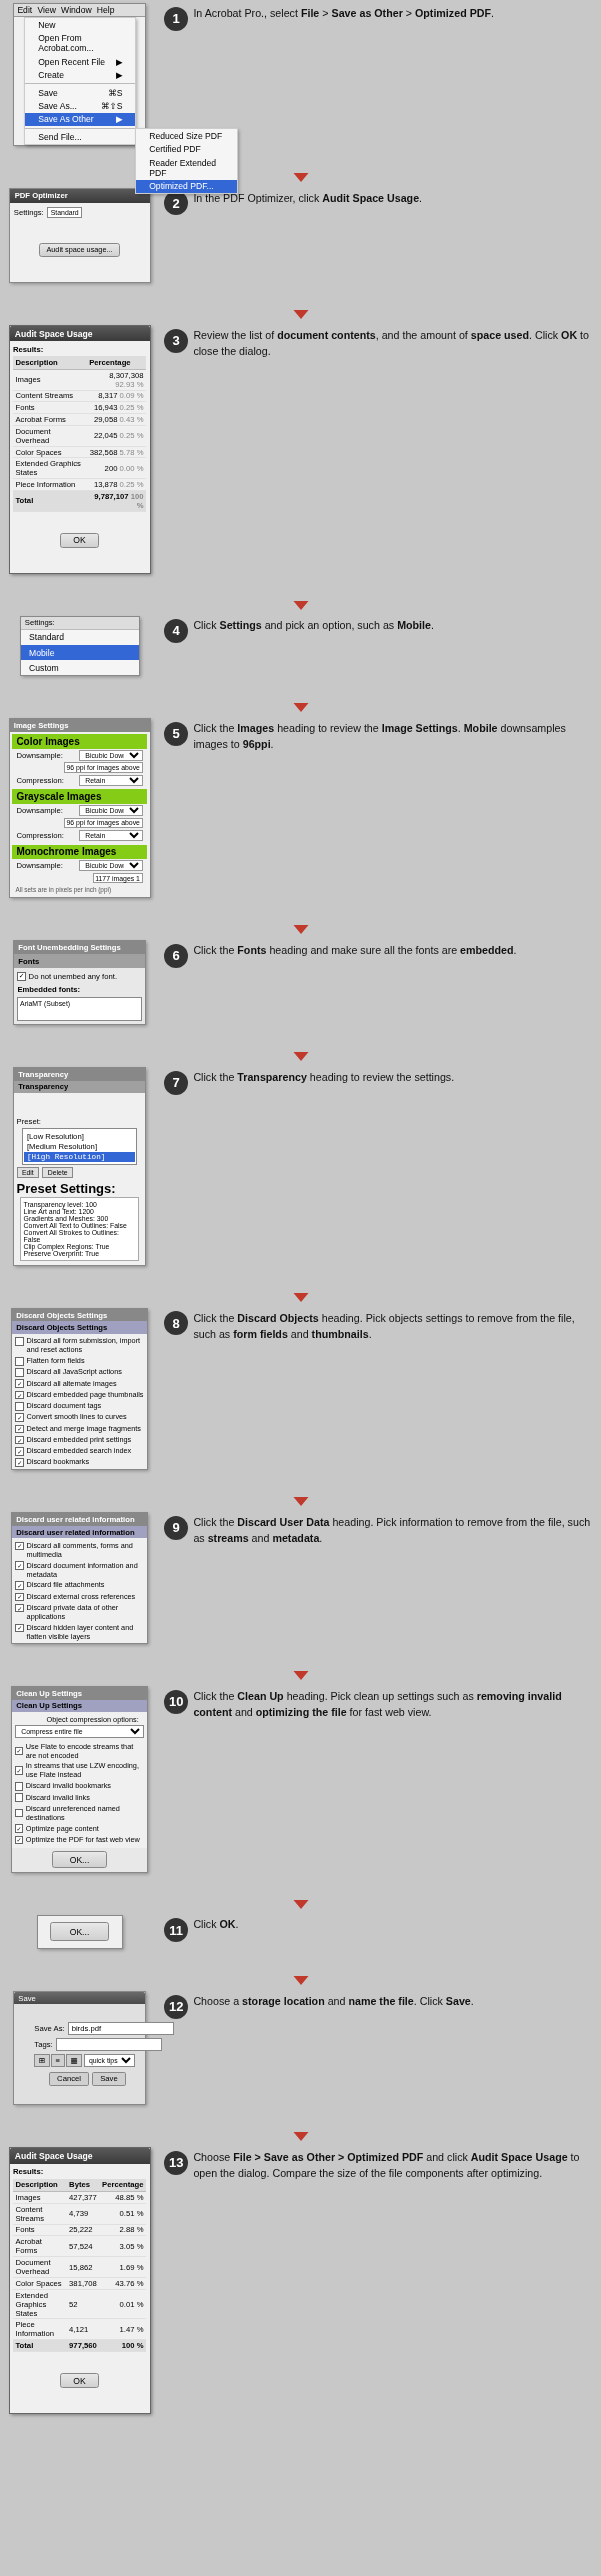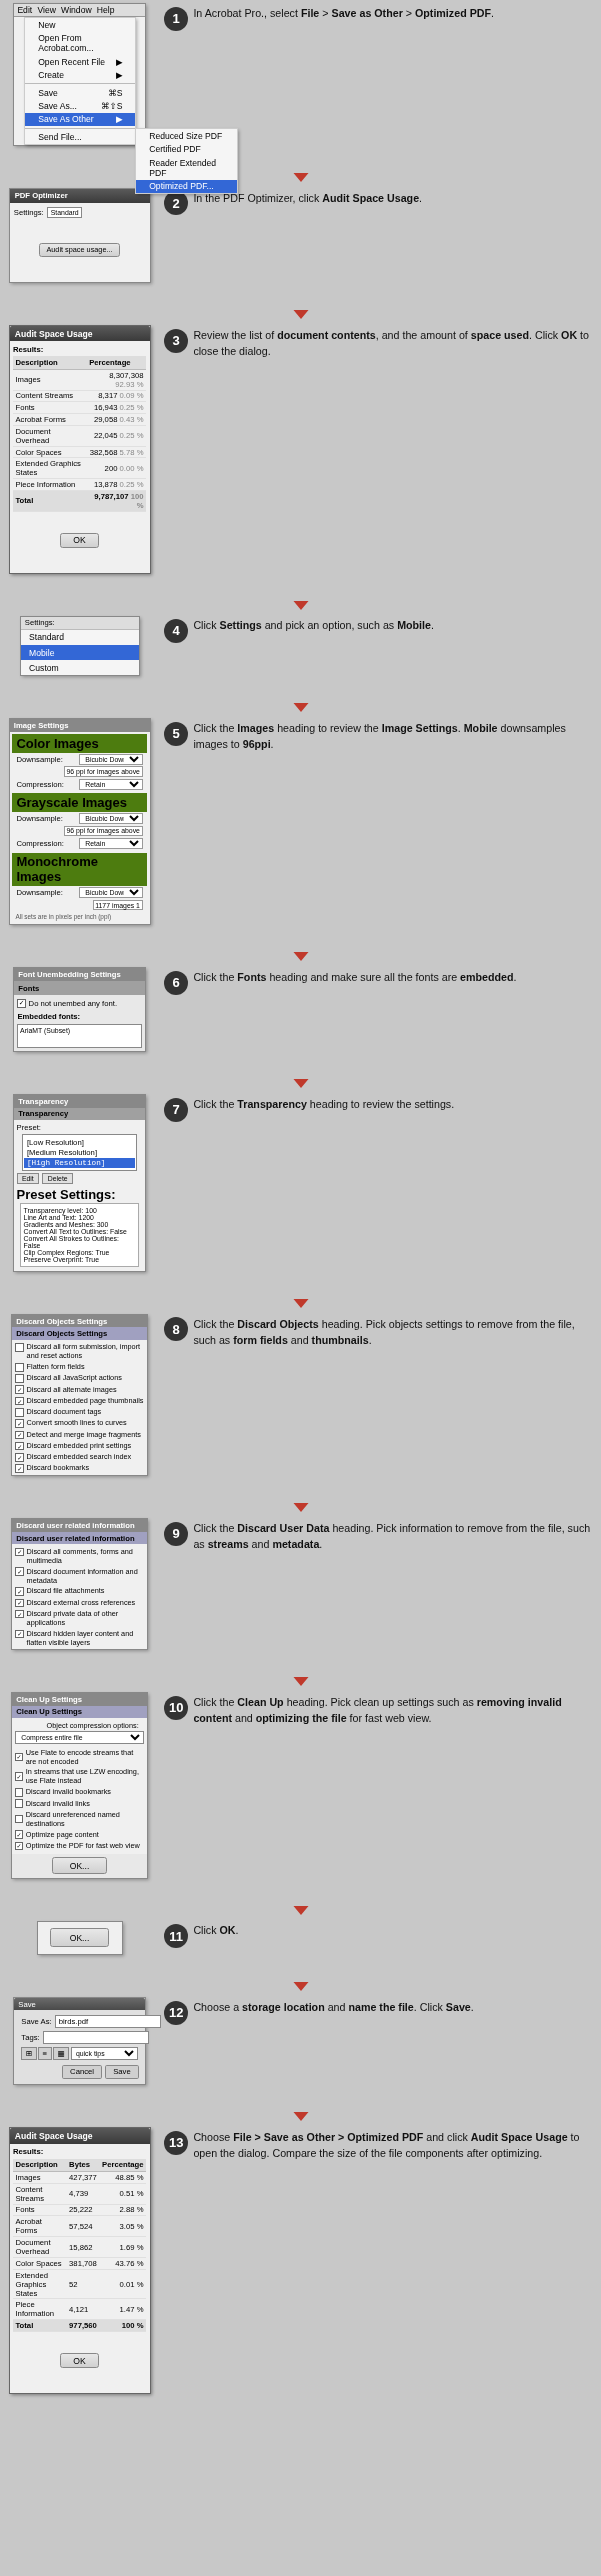--- a/index.html
+++ b/index.html
@@ -197,25 +197,25 @@
 
     .img-settings-title {
       background: #888;
       color: #fff;
       padding: 1.7px 4.3px;
       font-size: 7.7px;
       font-weight: bold;
     }
 
     .img-section-header {
-      background: #4d7c0f;
+      background: #84cc16;
       color: #000;
       padding: 1.7px 4.3px;
       font-weight: bold;
-      font-size: 13px;
+      font-size: 10px;
     }
 
     .img-row {
       display: flex;
       justify-content: space-between;
       padding: 0.9px 4.3px;
       font-size: 7.7px;
       align-items: center;
     }
 
@@ -745,21 +745,21 @@
       <polygon points="15,0 15,28 5,28 15,40 25,28 15,28" fill="#c0392b"></polygon>
     </svg>
   </div>
 
   <div class="step-area">
     <div class="step-left">
       <div class="preset-panel">
         <div style="background:#888; color:#fff; padding:1.7px 4.3px; font-size:7.7px; font-weight:bold;">Transparency</div>
         <div style="background:#a0a0a0; color:#000; padding:1.7px 4.3px; font-weight:bold; font-size:7.7px;">Transparency</div>
         <div style="padding:2.6px; background:#f0f0f0;">
-          <div style="font-size:7.7px; margin-bottom:1.7px;">Preset:</div>
+          <div style="font-size:7.7px; margin-bottom:1.7px;margin-top:21px;">Preset:</div>
           <div style="margin:1.7px;">
             <div class="preset-select-box">
               <div class="preset-option">[Low Resolution]</div>
               <div class="preset-option">[Medium Resolution]</div>
               <div class="preset-option selected">[High Resolution]</div>
             </div>
           </div>
           <div style="margin:1.7px 0; display:flex; gap:3.4px;">
             <button style="font-size:6.9px; padding:0.9px 4.3px; background:#e0e0e0; border:0.9px solid #888;">Edit</button>
             <button style="font-size:6.9px; padding:0.9px 4.3px; background:#e0e0e0; border:0.9px solid #888;">Delete</button>
@@ -983,21 +983,21 @@
   <div class="red-arrow">
     <svg viewBox="0 0 30 40" xmlns="http://www.w3.org/2000/svg">
       <polygon points="15,0 15,28 5,28 15,40 25,28 15,28" fill="#c0392b"></polygon>
     </svg>
   </div>
 
   <div class="step-area">
     <div class="step-left">
       <div class="save-dialog">
         <div class="save-dialog-title">Save</div>
-        <div style="padding:3px; background:#e0e0e0;">
+        <div style="padding:16px; background:#e0e0e0;">
           <div class="save-row">
             <span style="font-size:7.7px; white-space:nowrap;">Save As:</span>
             <input class="save-input" type="text" value="birds.pdf" style="">
           </div>
           <div class="save-row">
             <span style="font-size:7.7px;">Tags:</span>
             <input class="save-input" type="text" value="" style="">
           </div>
           <div class="save-icon-row">
             <button class="icon-btn">⊞</button>

